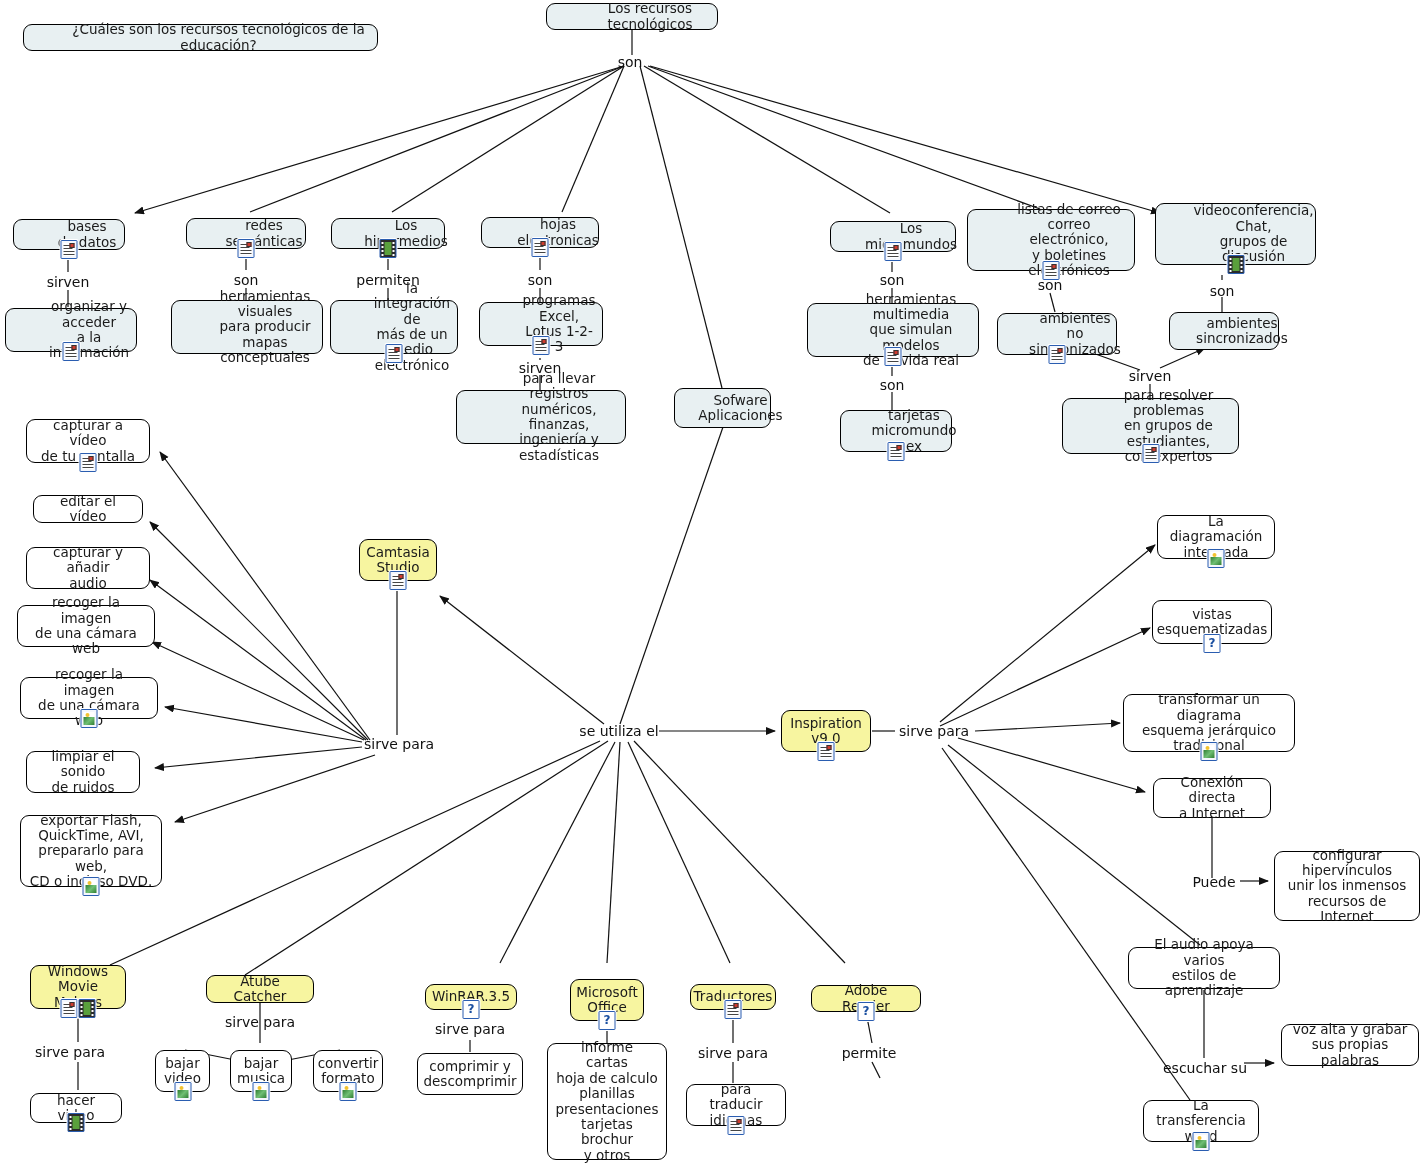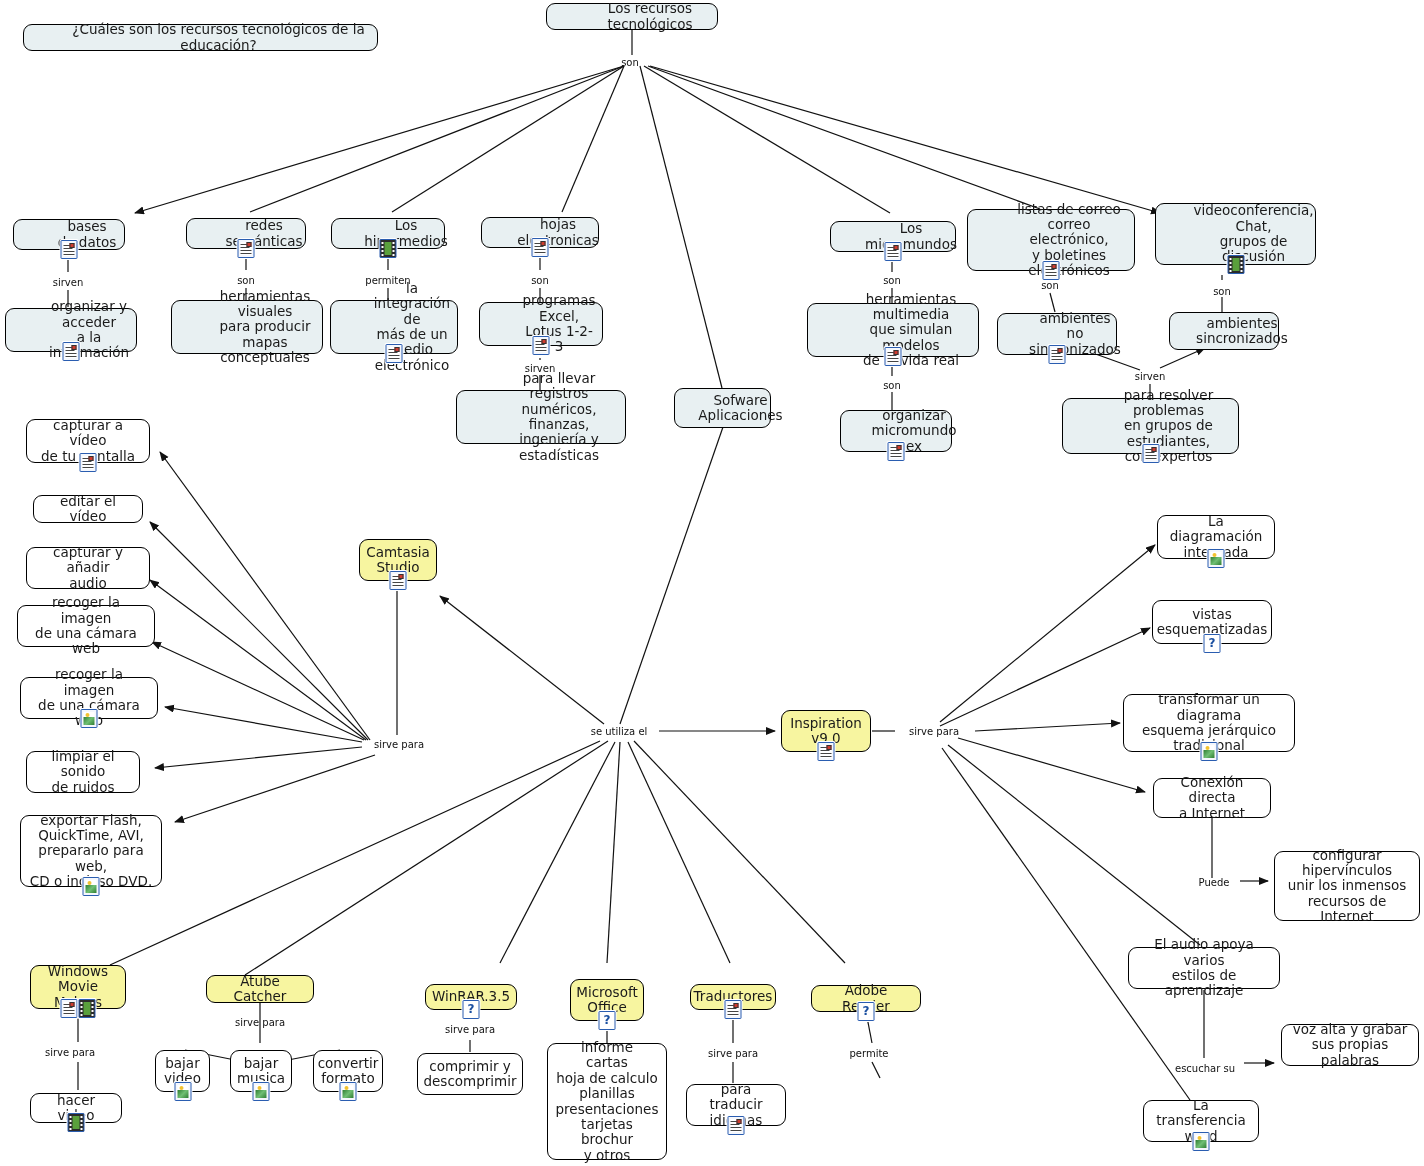--- a/index.html
+++ b/index.html
@@ -15,21 +15,21 @@
     background:#e8f0f2;
     display:flex;align-items:center;justify-content:center;
     text-align:center;line-height:1.14;
     font-size:13.5px;color:#1a1a1a;
     padding:3px 7px;white-space:pre-line;
   }
   .node.white{background:#ffffff;}
   .node.yellow{background:#f7f5a0;}
   .node.blue{background:#e8f0f2;padding-left:43px;}
   .linklabel{
-    position:absolute;font-size:10px;color:#111;
+    position:absolute;font-size:14px;color:#111;
     background:transparent;white-space:nowrap;
     transform:translate(-50%,-50%);
     text-align:center;
   }
   .icons{
     position:absolute;left:50%;bottom:-10px;transform:translateX(-50%);
     display:flex;gap:1px;z-index:5;
   }
   .ic{
     width:17px;height:19px;border:1px solid #2a5db0;background:#f4f7fd;
@@ -271,21 +271,21 @@
   </div>
   <div class="linklabel" style="left:892px;top:280px;">son</div>
   <div class="node blue" style="left:807px;top:303px;width:172px;height:54px;">
     <span>herramientas multimedia
 que simulan modelos
 de la vida real</span>
     <span class="icons"><span class="ic note"></span></span>
   </div>
   <div class="linklabel" style="left:892px;top:385px;">son</div>
   <div class="node blue" style="left:840px;top:410px;width:112px;height:42px;">
-    <span>organizar
+    <span>tarjetas
 micromundo ex</span>
     <span class="icons"><span class="ic note"></span></span>
   </div>
 
   <div class="node blue" style="left:967px;top:209px;width:168px;height:62px;">
     <span>listas de correo
 correo electrónico,
 y boletines electrónicos</span>
     <span class="icons"><span class="ic note"></span></span>
   </div>

